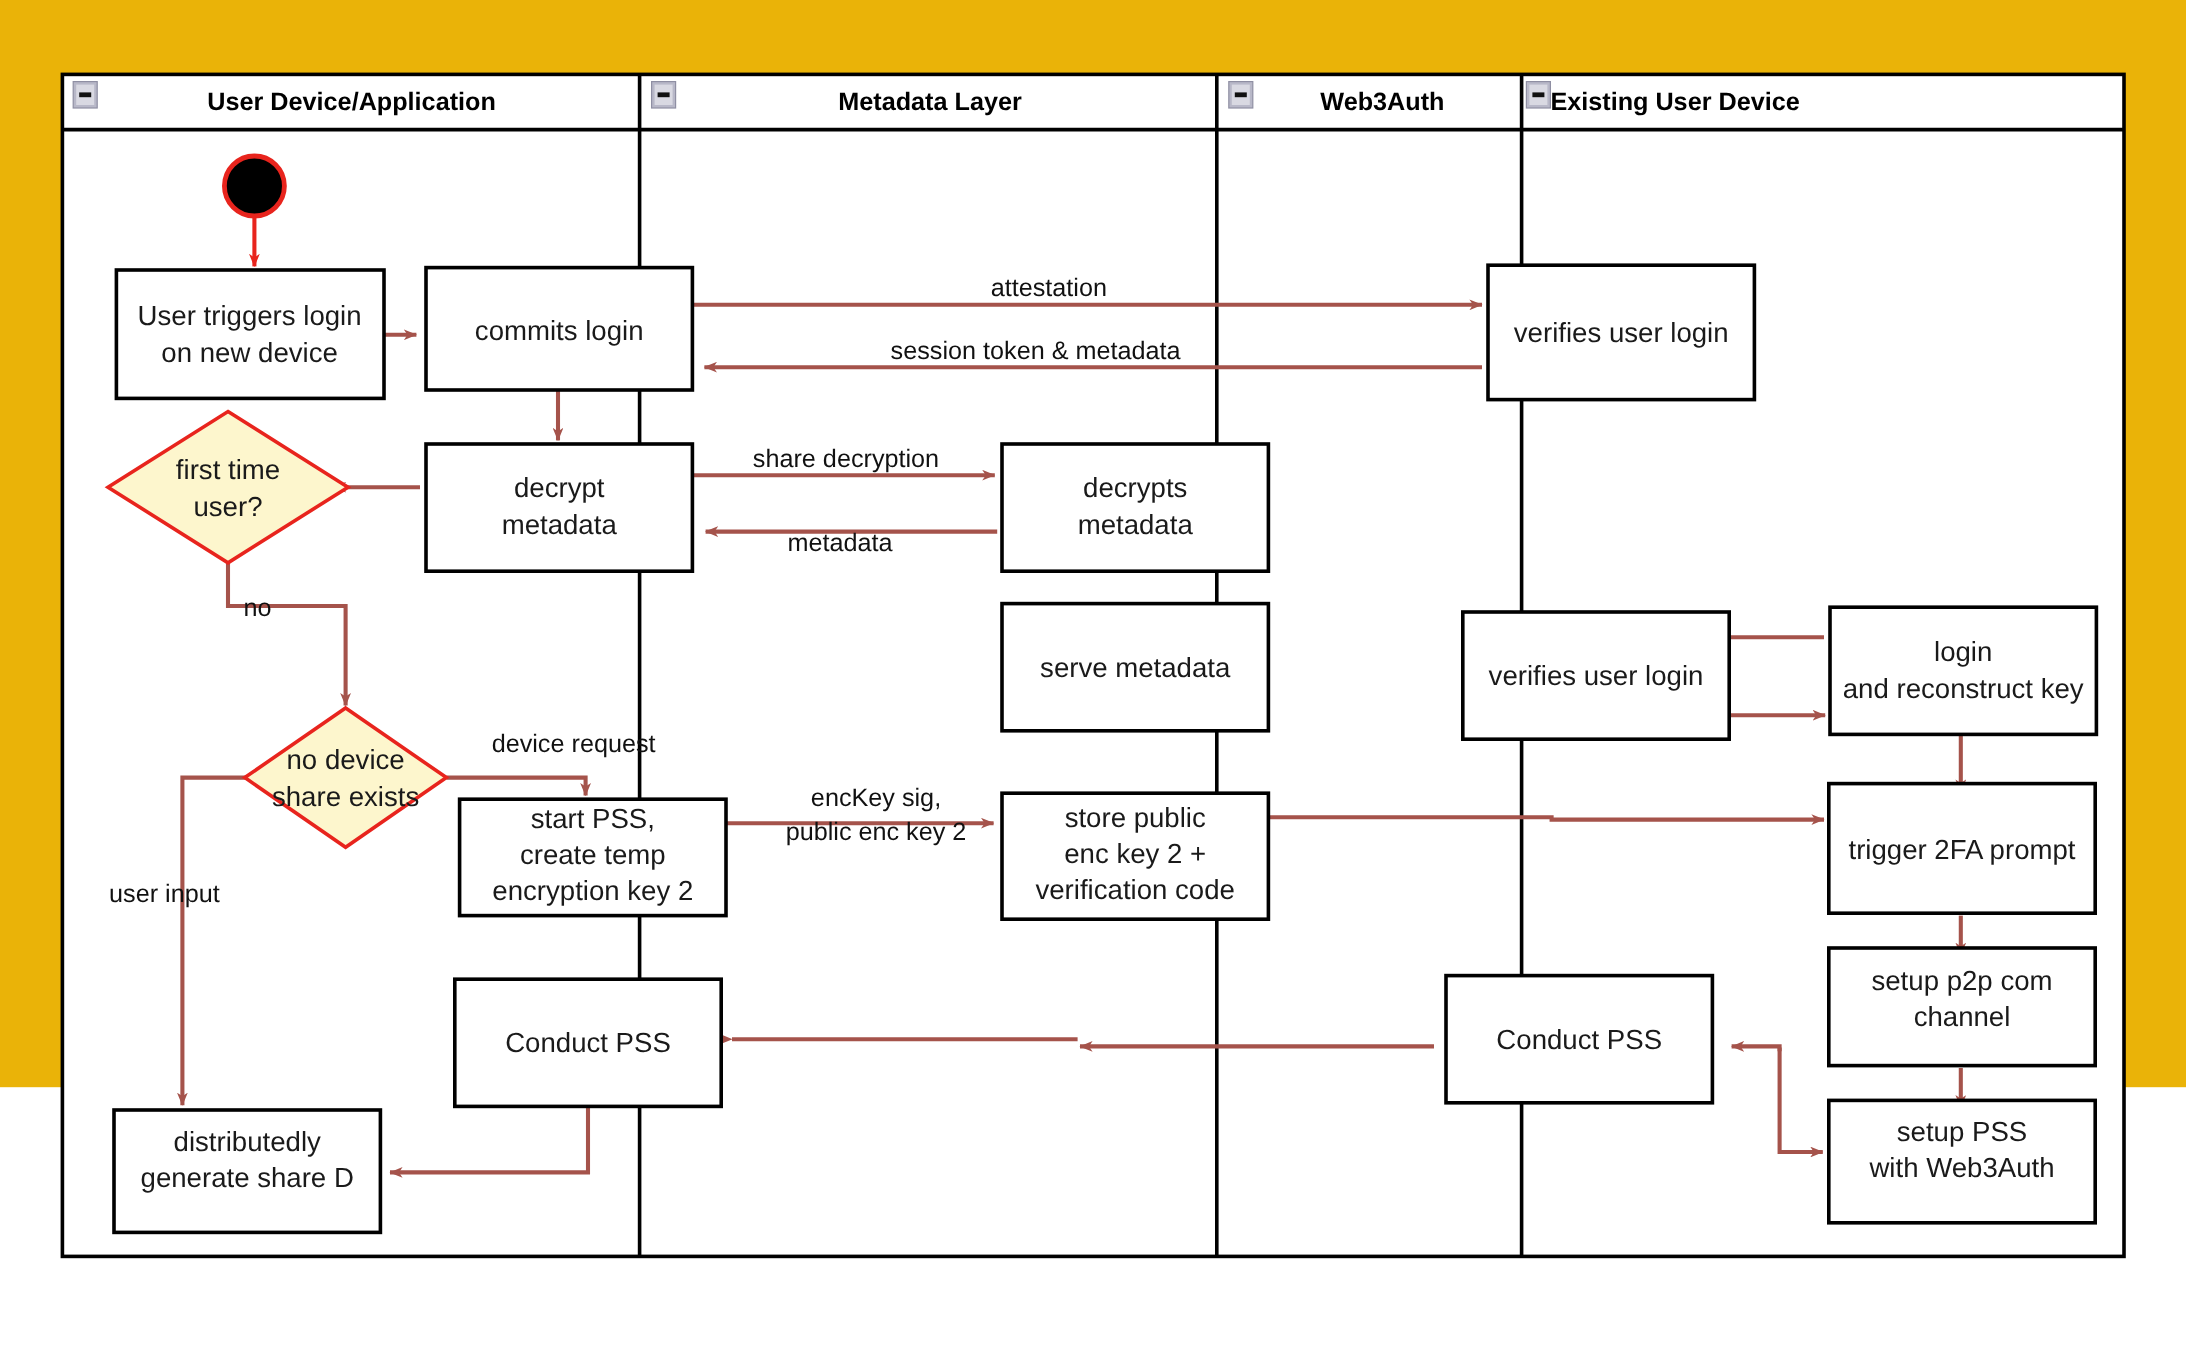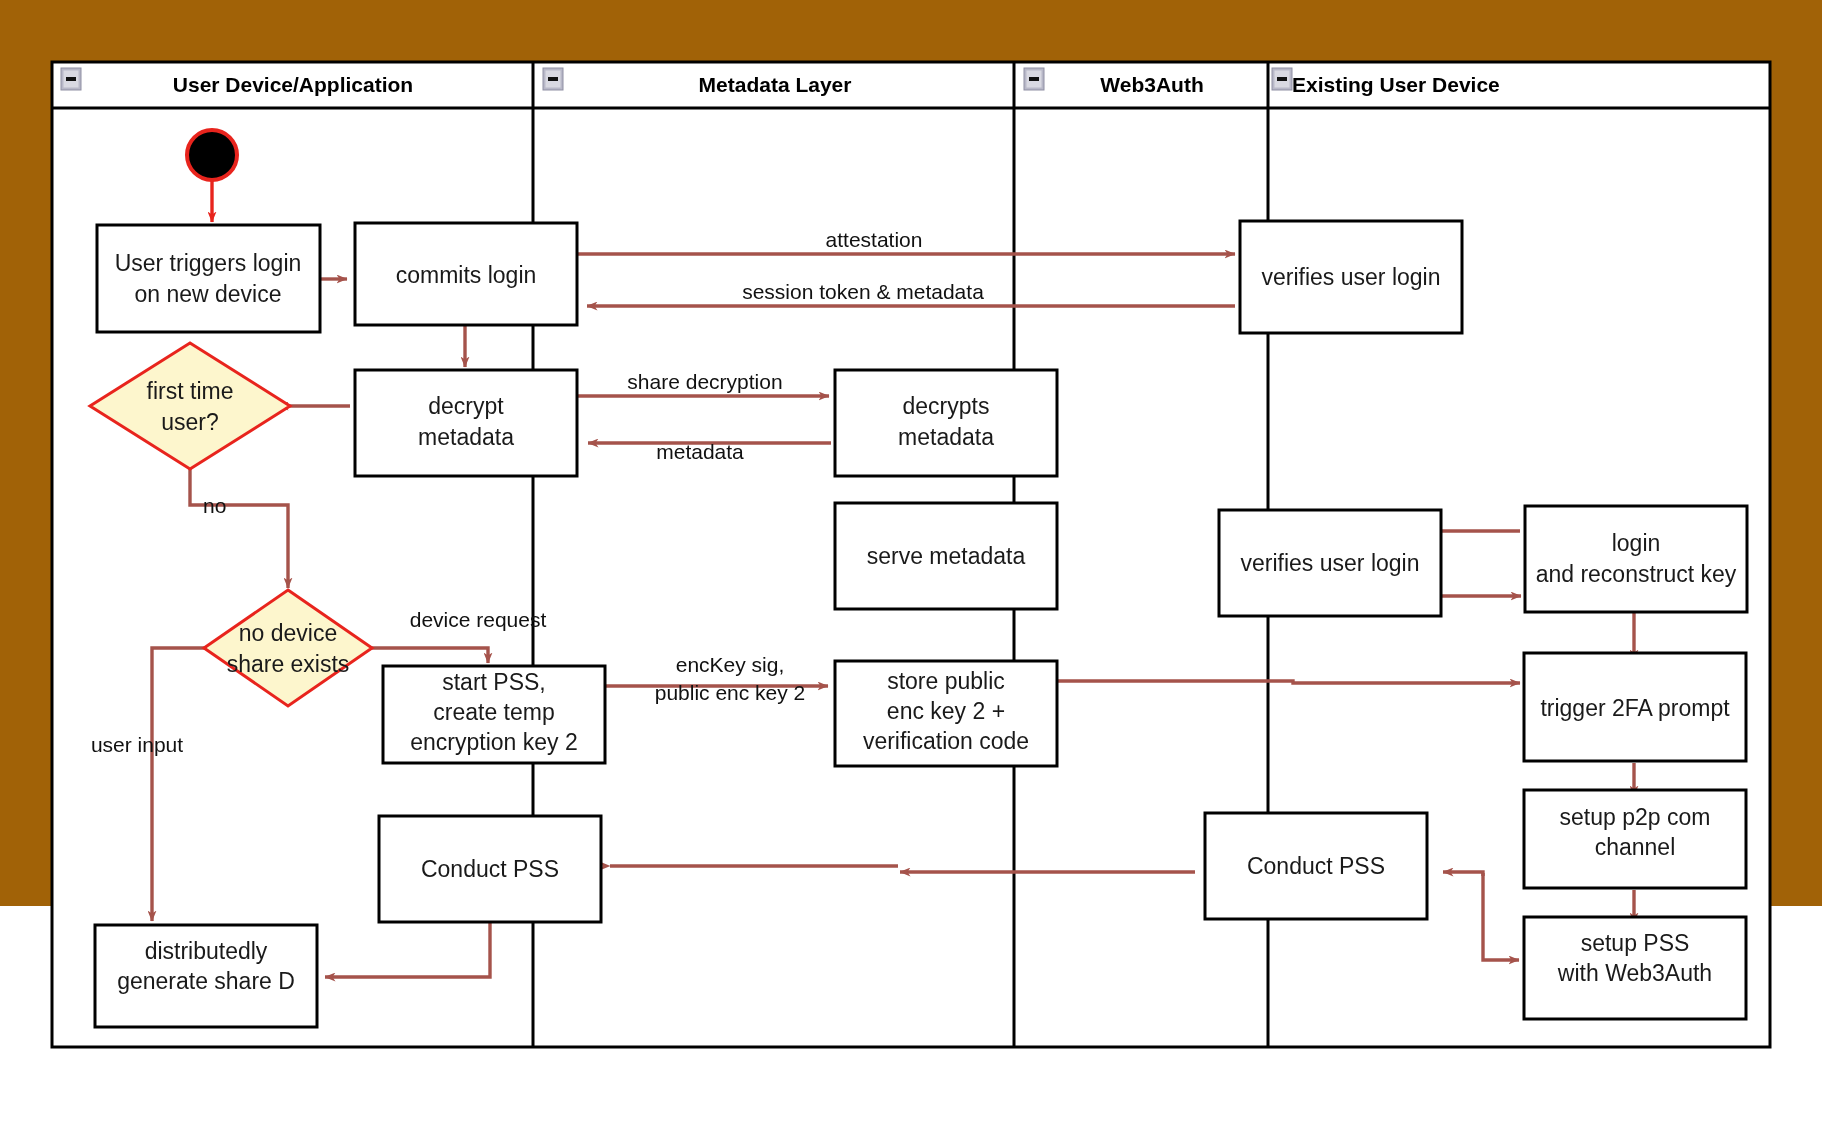--- a/index.html
+++ b/index.html
@@ -8,21 +8,21 @@
     background: #ffffff;
     width: 1822px;
     height: 1132px;
     overflow: hidden;
     font-family: "Liberation Sans", sans-serif;
   }
   #canvas {
     position: relative;
     width: 1822px;
     height: 906px;
-    background: #a16207;
+    background: #eab308;
   }
   svg#diagram {
     position: absolute;
     left: 0;
     top: 0;
     width: 1822px;
     height: 1132px;
   }
   .lane-rect {
     fill: #ffffff;

